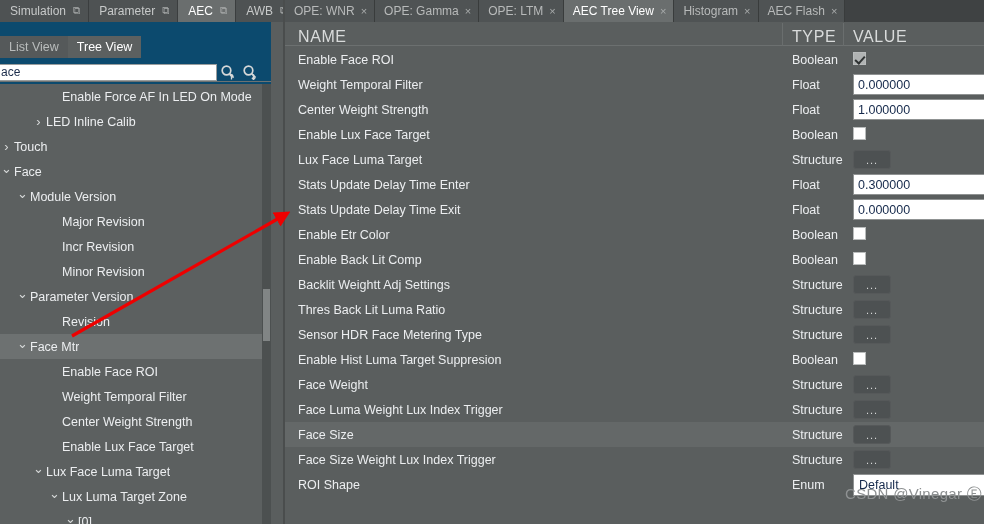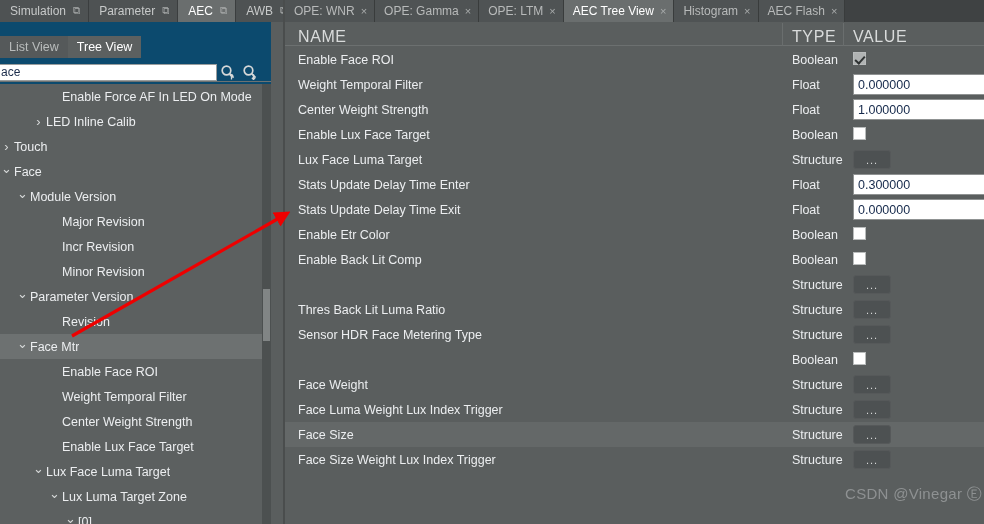--- a/index.html
+++ b/index.html
@@ -510,40 +510,42 @@
           <div class="cell-name">Enable Etr Color</div>
           <div class="cell-type">Boolean</div>
           <div class="cell-value"><div class="val-checkbox"></div></div>
         </div>
         <div class="row">
           <div class="cell-name">Enable Back Lit Comp</div>
           <div class="cell-type">Boolean</div>
           <div class="cell-value"><div class="val-checkbox"></div></div>
         </div>
         <div class="row">
+          <div class="cell-name">Backlit Weightt Adj Settings</div>
           <div class="cell-type">Structure</div>
           <div class="cell-value">
             <div class="val-struct-btn">...</div>
           </div>
         </div>
         <div class="row">
           <div class="cell-name">Thres Back Lit Luma Ratio</div>
           <div class="cell-type">Structure</div>
           <div class="cell-value">
             <div class="val-struct-btn">...</div>
           </div>
         </div>
         <div class="row">
           <div class="cell-name">Sensor HDR Face Metering Type</div>
           <div class="cell-type">Structure</div>
           <div class="cell-value">
             <div class="val-struct-btn">...</div>
           </div>
         </div>
         <div class="row">
+          <div class="cell-name">Enable Hist Luma Target Suppresion</div>
           <div class="cell-type">Boolean</div>
           <div class="cell-value"><div class="val-checkbox"></div></div>
         </div>
         <div class="row">
           <div class="cell-name">Face Weight</div>
           <div class="cell-type">Structure</div>
           <div class="cell-value">
             <div class="val-struct-btn">...</div>
           </div>
         </div>
@@ -559,20 +561,29 @@
           <div class="cell-type">Structure</div>
           <div class="cell-value">
             <div class="val-struct-btn">...</div>
           </div>
         </div>
         <div class="row">
           <div class="cell-name">Face Size Weight Lux Index Trigger</div>
           <div class="cell-type">Structure</div>
           <div class="cell-value">
             <div class="val-struct-btn">...</div>
+          </div>
+        </div>
+        <div class="row">
+          <div class="cell-name">ROI Shape</div>
+          <div class="cell-type">Enum</div>
+          <div class="cell-value">
+            <div class="val-select">
+              <span>Default</span>
+            </div>
           </div>
         </div>
       </div>
 
     <div id="watermark">CSDN @Vinegar Ⓔ</div>
   </div>
 
   <svg id="annotation-arrow">
     <defs>
       <marker id="arrowhead" markerWidth="5" markerHeight="5" refX="1.6" refY="2.5" orient="auto">

